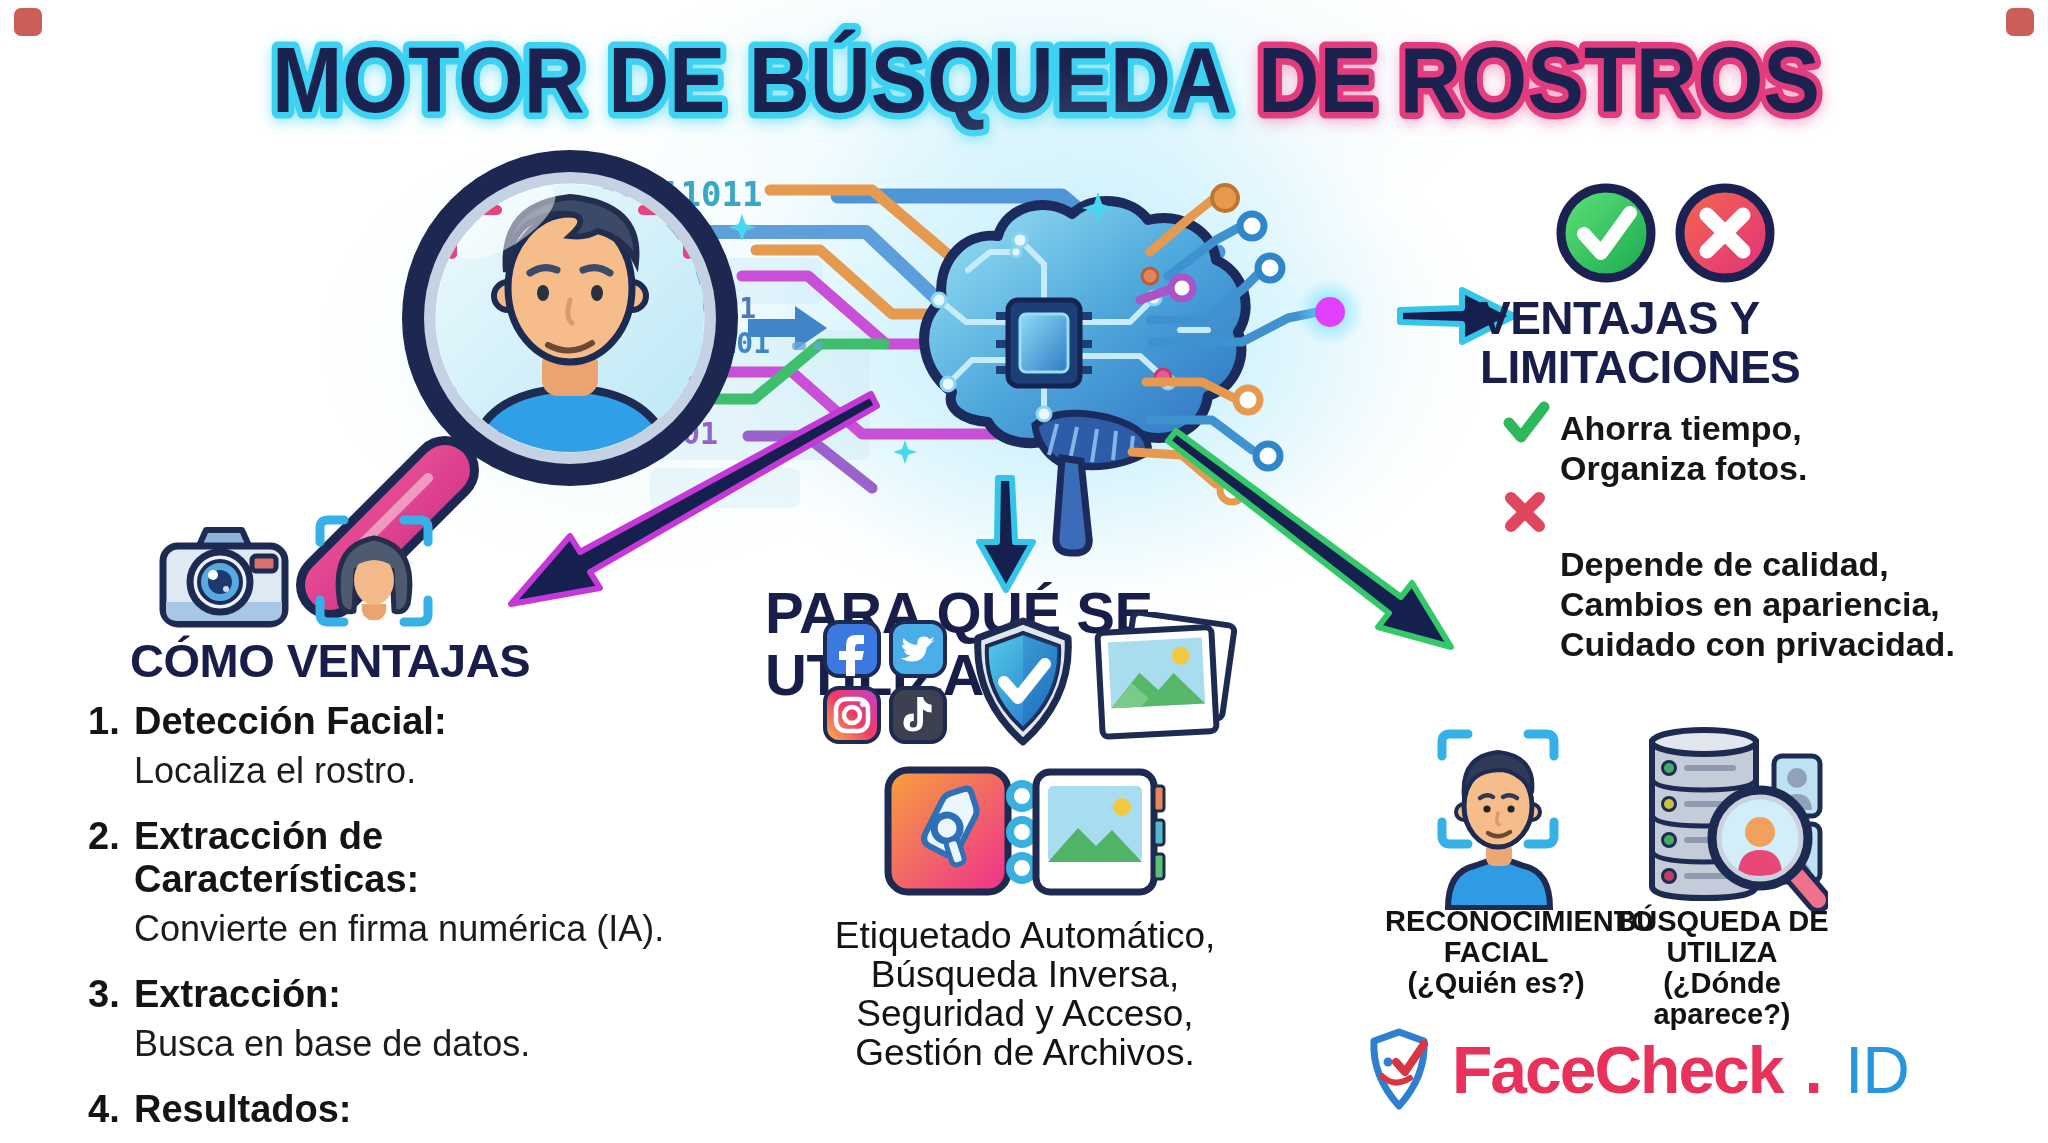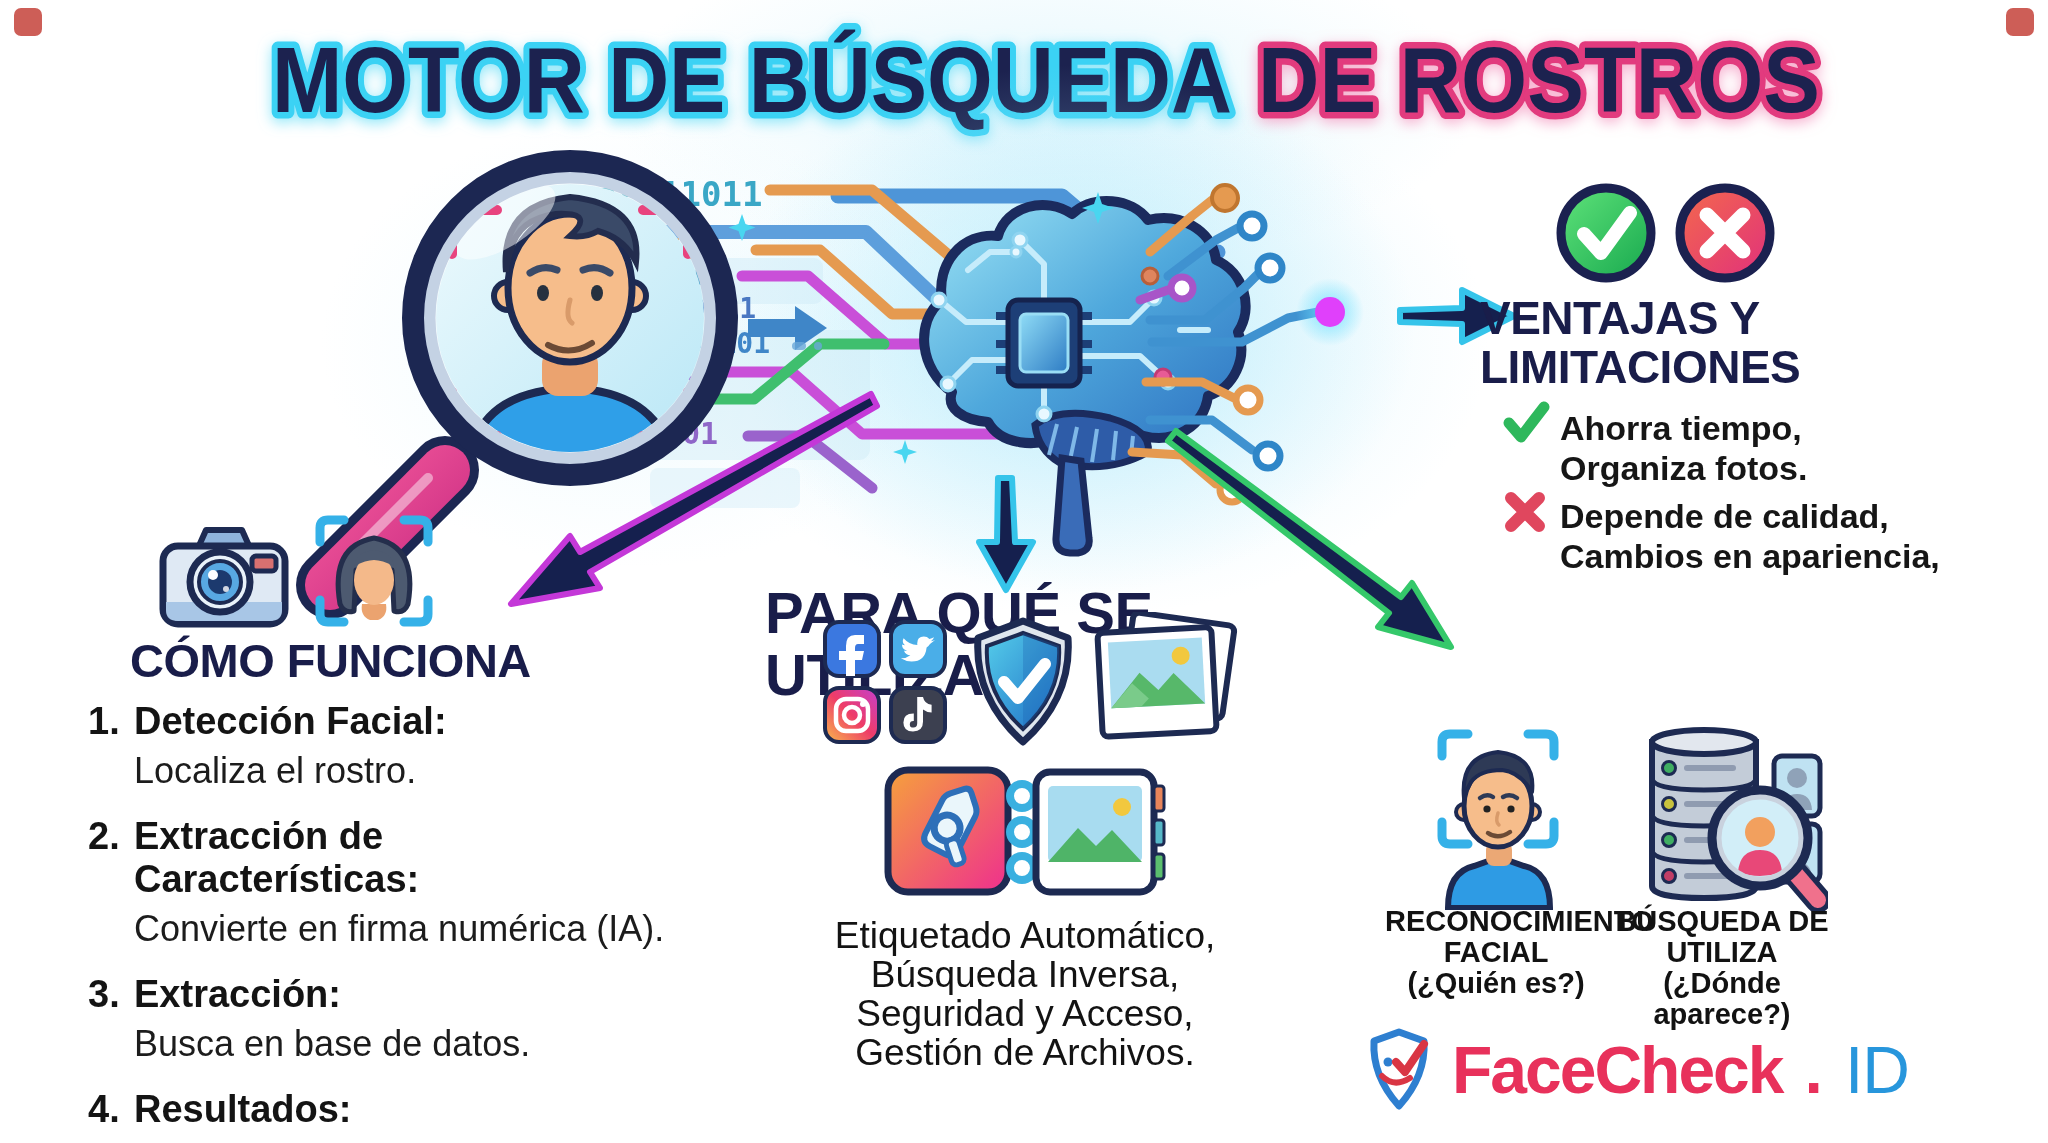--- a/index.html
+++ b/index.html
@@ -16,21 +16,21 @@
   .corner{position:absolute;top:8px;width:28px;height:28px;border-radius:7px;background:#c23a32;opacity:.82;}
   .hd{font-weight:bold;color:#191d4a;text-align:left;letter-spacing:-.5px;line-height:1.07;}
   .bodytxt{color:#161616;}
   .steps .ttl{font-size:38px;font-weight:bold;color:#141414;display:flex;gap:10px;}
   .steps .num{min-width:36px;}
   .steps .dsc{font-size:36px;color:#1c1c1c;margin:7px 0 0 46px;}
   .step{margin-bottom:23px;}
   .uses div{font-size:37px;line-height:39px;text-align:center;color:#131313;}
   .bullets div{line-height:40px;}
   .pros{font-size:34px;font-weight:bold;}
-  .cons{font-size:34px;font-weight:bold;line-height:39px;}
+  .cons{font-size:34px;font-weight:bold;line-height:39px;margin-top:48px;}
   .diflab{font-size:29px;font-weight:bold;line-height:31px;text-align:center;color:#121212;}
   .logo{display:flex;align-items:center;gap:22px;}
   .logo .nm{font-size:66px;font-weight:bold;color:#e8315b;letter-spacing:-2px;}
   .logo .dt{font-size:66px;font-weight:bold;color:#e8315b;}
   .logo .id{font-size:66px;font-weight:normal;color:#2796dc;letter-spacing:-1px;}
   svg{display:block;}
   .mono{font-family:"DejaVu Sans Mono",monospace;font-weight:bold;}
 </style>
 </head>
 <body>
@@ -276,20 +276,21 @@
     <div>Ahorra tiempo,</div>
     <div>Organiza fotos.</div>
   </div>
 
   <svg class="abs" style="left:1504px;top:491px;" width="42" height="42" viewBox="0 0 42 42">
     <path d="M7 7 L35 35 M35 7 L7 35" stroke="#e0475e" stroke-width="12" stroke-linecap="round"></path>
   </svg>
   <div class="abs bodytxt bullets cons" style="left:1560px;top:496px;">
     <div>Depende de calidad,</div>
     <div>Cambios en apariencia,</div>
+    <div>Cuidado con privacidad.</div>
   </div>
 
   <svg class="abs" style="left:158px;top:518px;" width="132" height="114" viewBox="0 0 132 114">
     <path d="M40 30 L48 12 H84 L92 30 Z" fill="#8fb4dc" stroke="#1d2a52" stroke-width="6" stroke-linejoin="round"></path>
     <rect x="5" y="28" width="122" height="78" rx="15" fill="#dfe9f4" stroke="#1d2a52" stroke-width="7"></rect>
     <path d="M8 84 H124 V92 Q124 103 112 103 H20 Q8 103 8 92 Z" fill="#a8c6e6"></path>
     <rect x="94" y="38" width="24" height="15" rx="4" fill="#d87070" stroke="#1d2a52" stroke-width="5"></rect>
     <circle cx="62" cy="64" r="30" fill="#e9f2fa" stroke="#1d2a52" stroke-width="7"></circle>
     <circle cx="62" cy="64" r="21" fill="#58a8e2" stroke="#1d2a52" stroke-width="4"></circle>
     <circle cx="62" cy="64" r="12" fill="#1c3a6e"></circle>
@@ -303,21 +304,21 @@
       <path d="M92 8 H108 Q116 8 116 16 V30"></path>
       <path d="M8 88 V102 Q8 110 16 110 H32"></path>
       <path d="M92 110 H108 Q116 110 116 102 V88"></path>
     </g>
     <path d="M58 108 Q48 104 50 92 H74 Q76 104 66 108 Z" fill="#eba36f"></path>
     <path d="M28 92 Q18 34 62 26 Q106 34 96 92 Q92 102 82 99 L80 58 Q62 68 44 58 L42 99 Q32 102 28 92 Z" fill="#4d5a70" stroke="#242e4c" stroke-width="5" stroke-linejoin="round"></path>
     <ellipse cx="62" cy="68" rx="20" ry="25" fill="#f4b98a"></ellipse>
     <path d="M42 54 Q44 40 62 38 Q80 40 82 54 Q70 48 62 48 Q54 48 42 54 Z" fill="#4d5a70"></path>
   </svg>
 
-  <div class="abs hd" style="left:130px;top:636px;width:420px;font-size:47px;">CÓMO FUNCIONA</div>
+  <div class="abs hd" style="left:130px;top:636px;width:420px;font-size:47px;">CÓMO VENTAJAS</div>
 
   <div class="abs steps" style="left:88px;top:700px;width:580px;">
     <div class="step">
       <div class="ttl">
           <span class="num">1.</span>
           <span>Detección Facial:</span>
         </div>
       <div class="dsc">Localiza el rostro.</div>
     </div>
     <div class="step">

